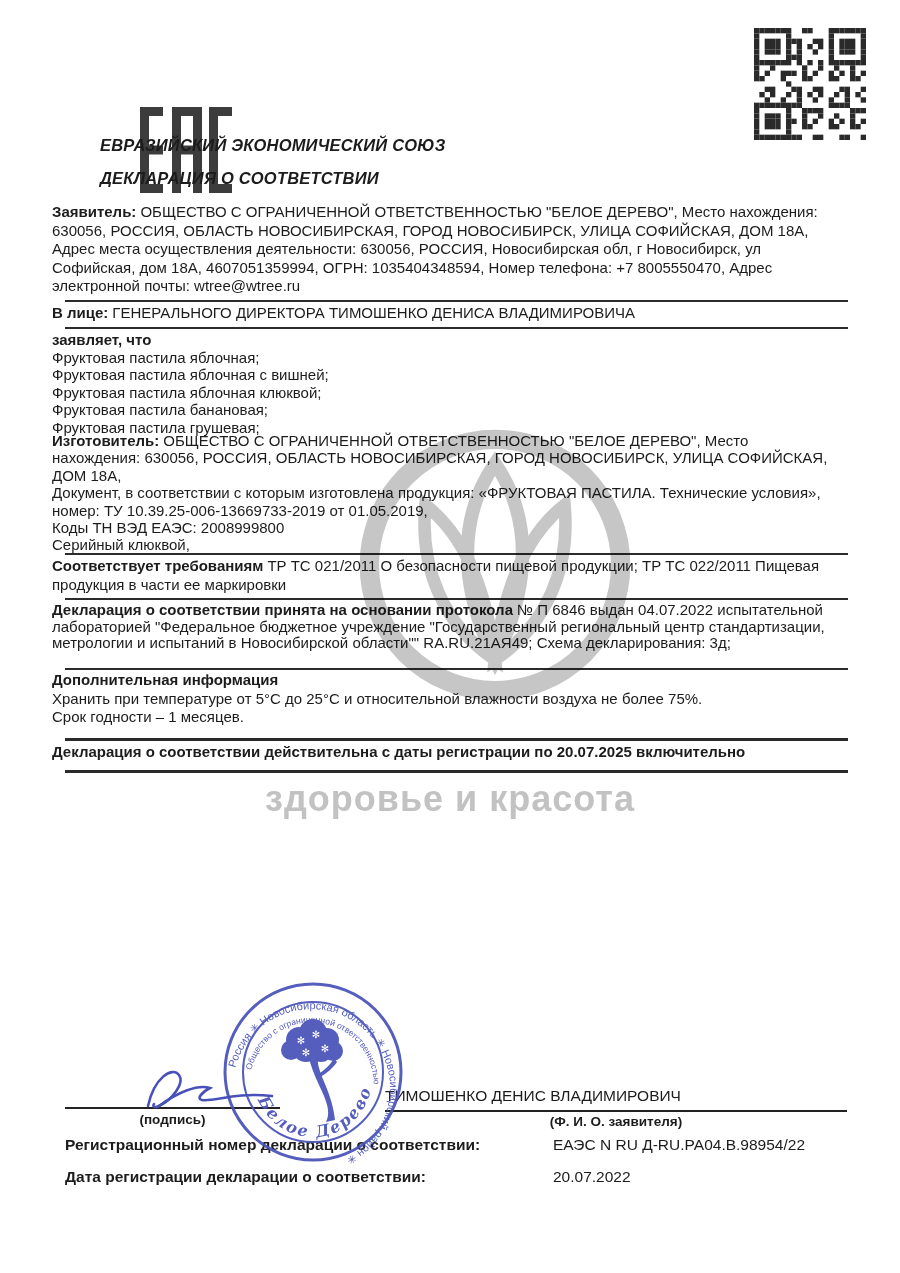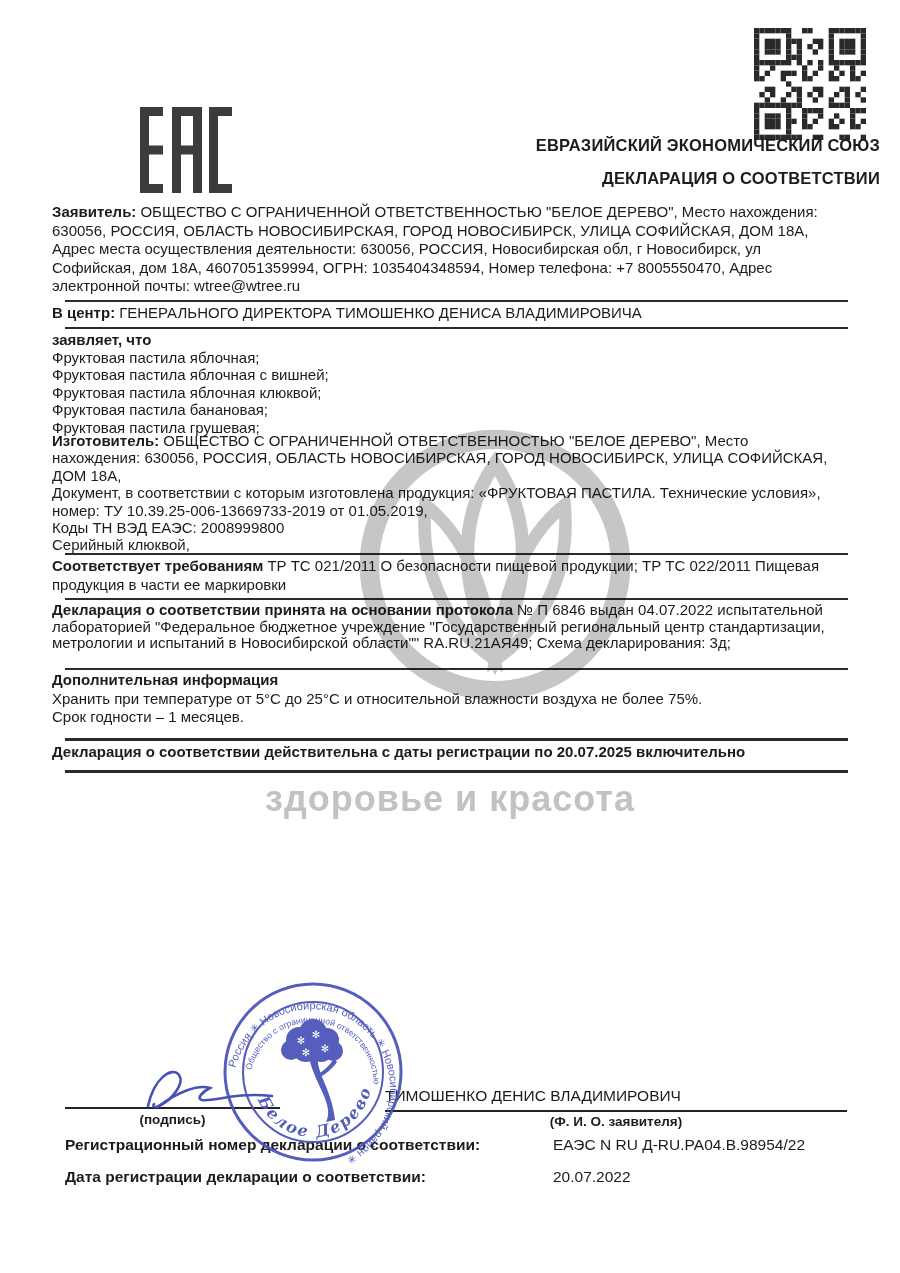--- a/index.html
+++ b/index.html
@@ -4,21 +4,21 @@
 <style>
   html,body{margin:0;padding:0;background:#ffffff;}
   .page{
     position:relative; width:900px; height:1273px; margin:0 auto;
     background:#ffffff; overflow:hidden;
     font-family:"Liberation Sans","DejaVu Sans",sans-serif;
     color:#1c1c1c; font-size:15px;
   }
   .rule{position:absolute; left:65px; width:783px; height:2px; background:#2b2b2b;}
   .rule.thick{height:3px;}
-  .titles{position:absolute; left:100px; width:780px; text-align:right; font-weight:bold; font-size:16.5px; letter-spacing:.2px;}
+  .titles{position:absolute; left:100px; width:780px; text-align:left; font-weight:bold; font-size:16.5px; letter-spacing:.2px;font-style:italic;}
   .para{position:absolute; left:52px; width:786px; line-height:18.5px;}
   .lead{font-weight:bold; margin-right:4px;}
   .products div{line-height:17.5px;}
   .man{line-height:17.4px;}
   .basis{line-height:16.6px;}
   .addl{line-height:18.5px;}
   .bold-line{font-weight:bold;}
   
   .wm{position:absolute; pointer-events:none; mix-blend-mode:multiply; z-index:30;}
   .wm-brand{
@@ -277,21 +277,21 @@
   <div class="titles" style="top:169px;">ДЕКЛАРАЦИЯ О СООТВЕТСТВИИ</div>
 
   <div class="content">
 
     <div class="para" style="top:203px;">
       <span class="lead">Заявитель:</span><span>ОБЩЕСТВО С ОГРАНИЧЕННОЙ ОТВЕТСТВЕННОСТЬЮ "БЕЛОЕ ДЕРЕВО", Место нахождения: 630056, РОССИЯ, ОБЛАСТЬ НОВОСИБИРСКАЯ, ГОРОД НОВОСИБИРСК, УЛИЦА СОФИЙСКАЯ, ДОМ 18А, Адрес места осуществления деятельности: 630056, РОССИЯ, Новосибирская обл, г Новосибирск, ул Софийская, дом 18А, 4607051359994, ОГРН: 1035404348594, Номер телефона: +7 8005550470, Адрес электронной почты: wtree@wtree.ru</span>
     </div>
 
     <div class="rule" style="top:300px;"></div>
     <div class="para" style="top:304px;">
-      <span class="lead">В центр:</span><span>ГЕНЕРАЛЬНОГО ДИРЕКТОРА ТИМОШЕНКО ДЕНИСА ВЛАДИМИРОВИЧА</span>
+      <span class="lead">В лице:</span><span>ГЕНЕРАЛЬНОГО ДИРЕКТОРА ТИМОШЕНКО ДЕНИСА ВЛАДИМИРОВИЧА</span>
     </div>
     <div class="rule" style="top:327px;"></div>
 
     <div class="para products" style="top:331px;">
       <div class="bold-line">заявляет, что</div>
       <div>Фруктовая пастила яблочная;</div>
       <div>Фруктовая пастила яблочная с вишней;</div>
       <div>Фруктовая пастила яблочная клюквой;</div>
       <div>Фруктовая пастила банановая;</div>
       <div>Фруктовая пастила грушевая;</div>

